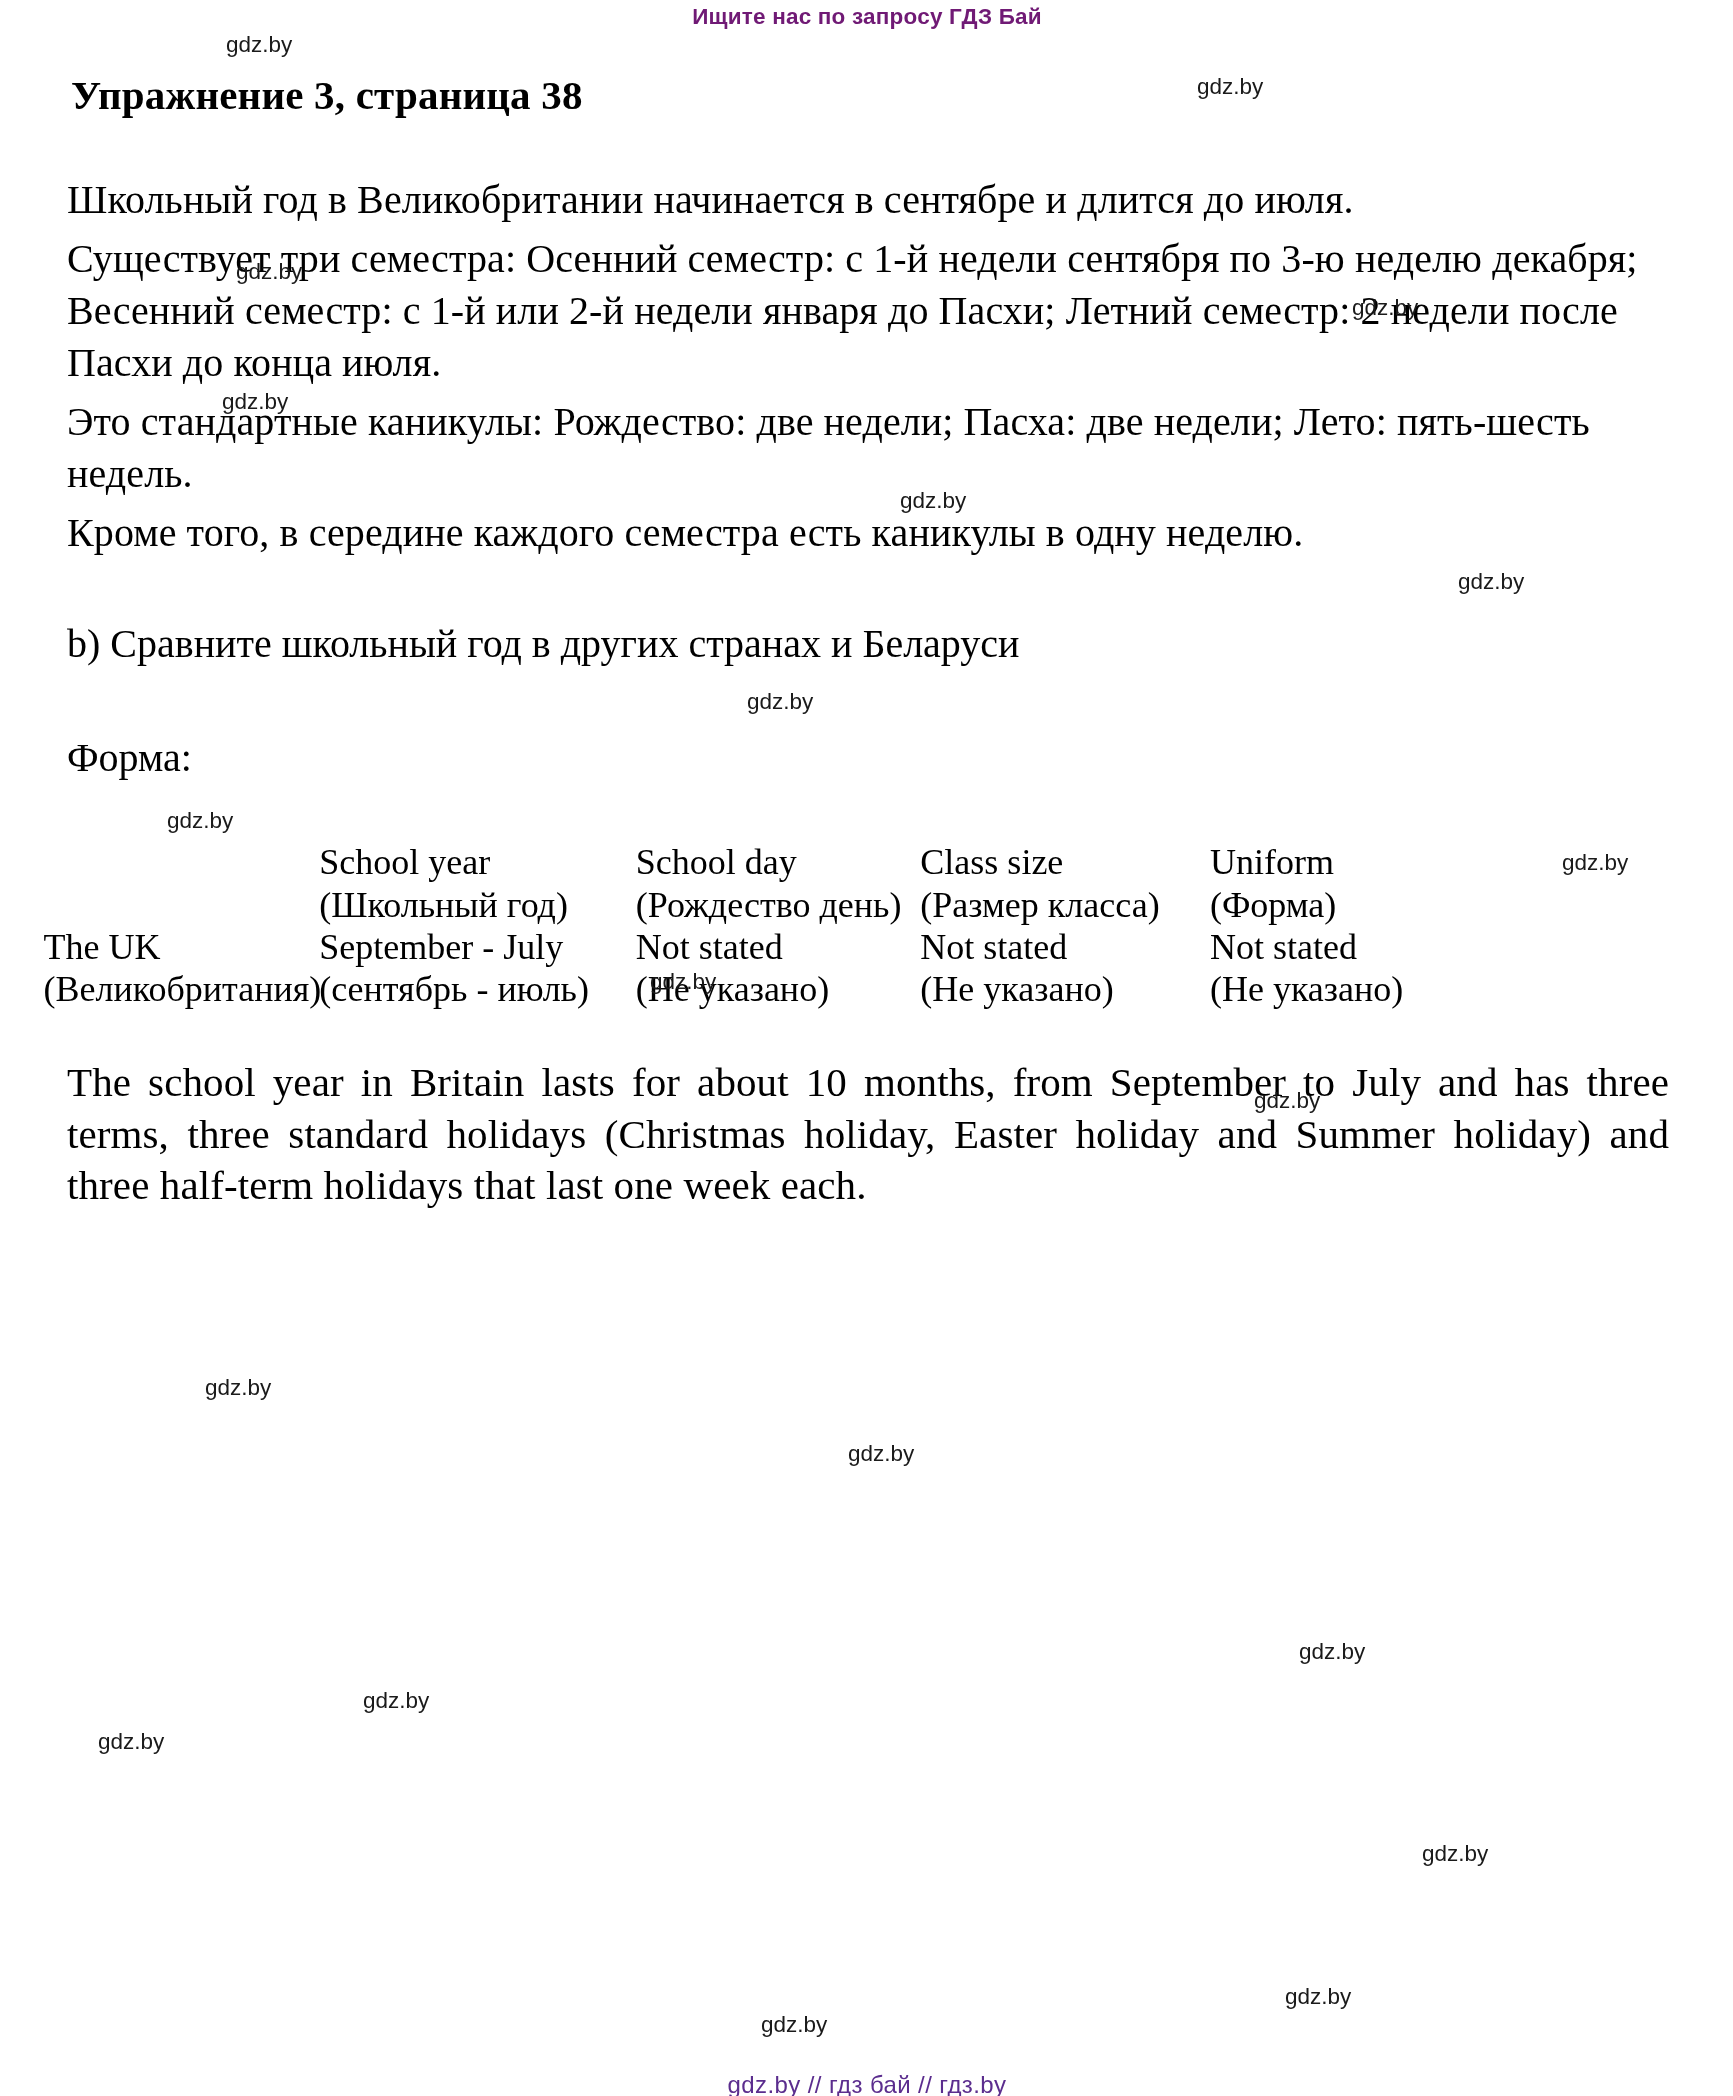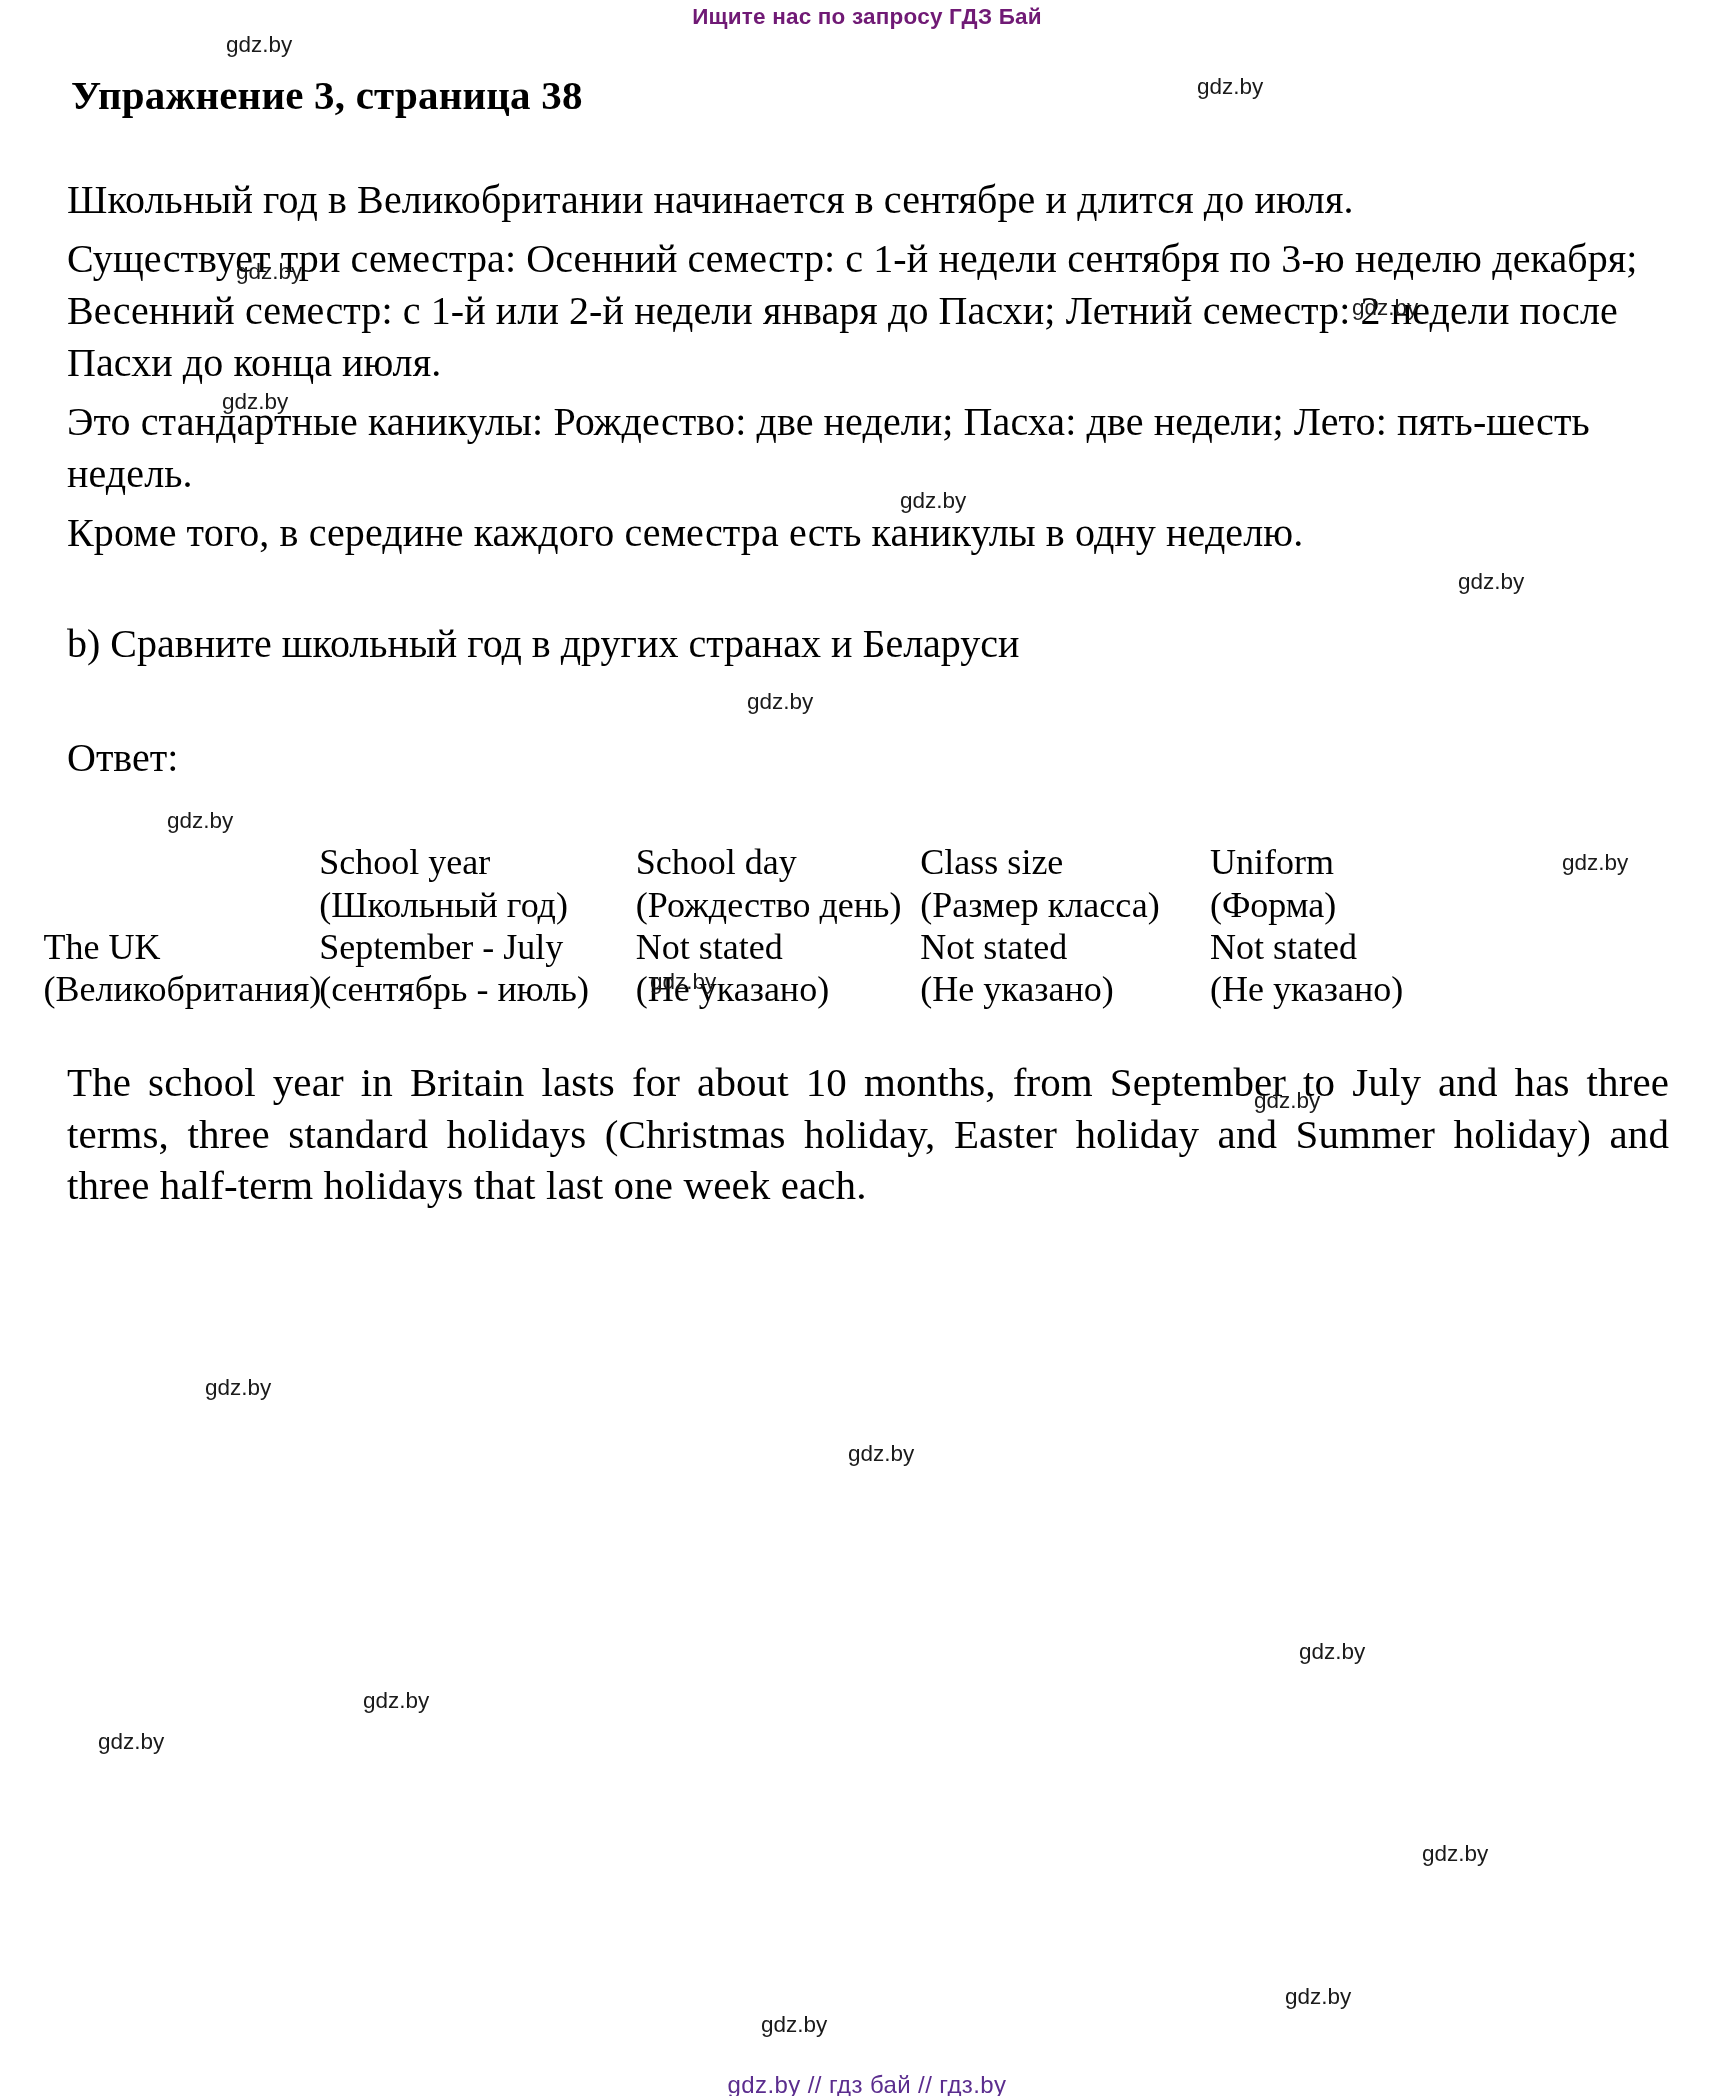--- a/index.html
+++ b/index.html
@@ -174,21 +174,21 @@
   <div class="gap-sm"></div>
 
   <p class="para">Кроме того, в середине каждого семестра есть каникулы в одну неделю.</p>
 
   <div style="height:59px"></div>
 
   <p class="task-b">b) Сравните школьный год в других странах и Беларуси</p>
 
   <div style="height:63px"></div>
 
-  <p class="answer-label">Ответ:</p>
+  <p class="answer-label">Форма:</p>
 
   <div style="height:58px"></div>
 
   <table class="compare-table">
     <thead>
       <tr>
         <th class="col-country">
           <span class="cell-en"></span>
           <span class="cell-ru"></span>
         </th>

